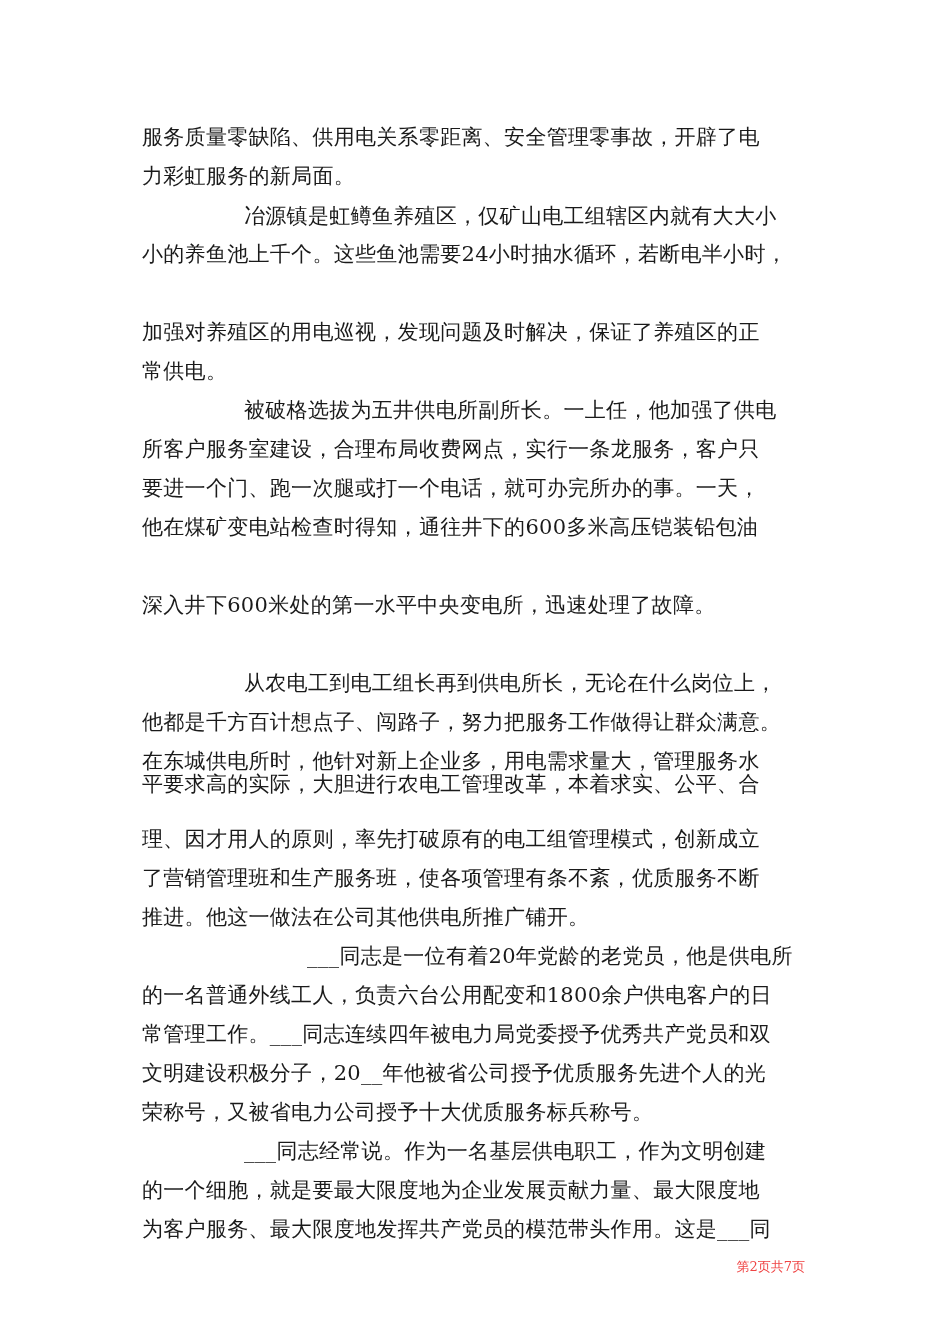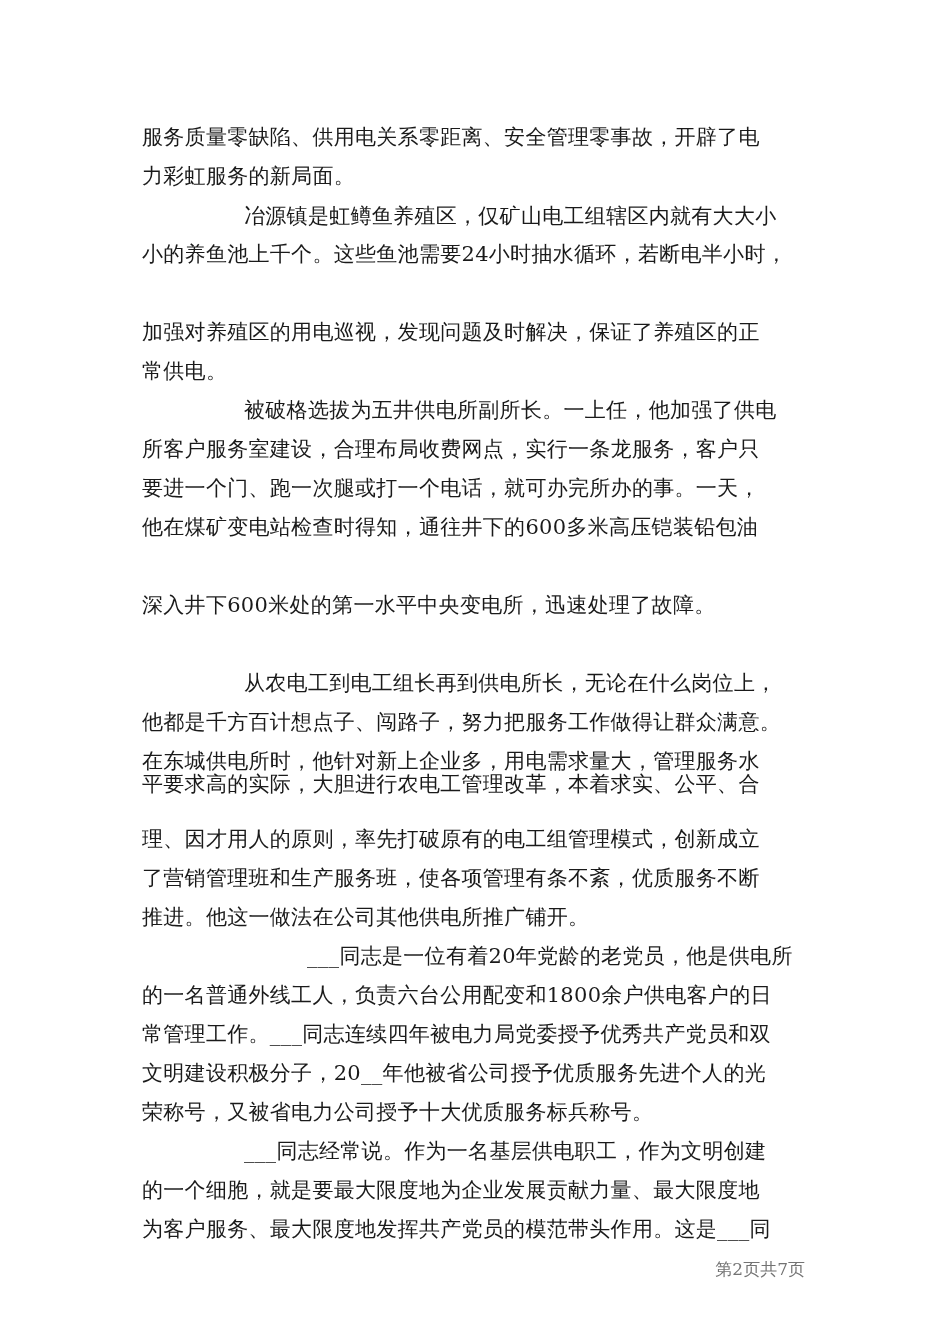--- a/index.html
+++ b/index.html
@@ -3,21 +3,21 @@
 <meta charset="utf-8">
 <style>
   html, body { margin: 0; padding: 0; background: #ffffff; }
   body { width: 950px; height: 1344px; position: relative; overflow: hidden;
          font-family: "DejaVu Serif", "Liberation Serif", serif; color: #1a1a1a; }
   .page { position: absolute; left: 0; top: 0; width: 950px; height: 1344px; background: #fff; }
   .line { position: absolute; left: 142px; font-size: 21px; line-height: 24px; white-space: nowrap; letter-spacing: 0.3px; }
   .ind { left: 244px; }
   .ind2 { left: 290px; margin-left: 17px; }
   .ind3 { left: 244px; }
-  .footer { position: absolute; right: 145px; top: 1212px; font-size: 17px; color: #737373; }
+  .footer { position: absolute; right: 145px; top: 1212px; font-size: 13px; color: #ef4444; }
 </style>
 </head>
 <body>
 
 <div class="page">
   <div class="line" style="top:125px">服务质量零缺陷、供用电关系零距离、安全管理零事故，开辟了电</div>
   <div class="line" style="top:164px">力彩虹服务的新局面。</div>
   <div class="line ind" style="top:204px">冶源镇是虹鳟鱼养殖区，仅矿山电工组辖区内就有大大小</div>
   <div class="line" style="top:242px">小的养鱼池上千个。这些鱼池需要24小时抽水循环，若断电半小时，</div>
   <div class="line" style="top:320px">加强对养殖区的用电巡视，发现问题及时解决，保证了养殖区的正</div>

